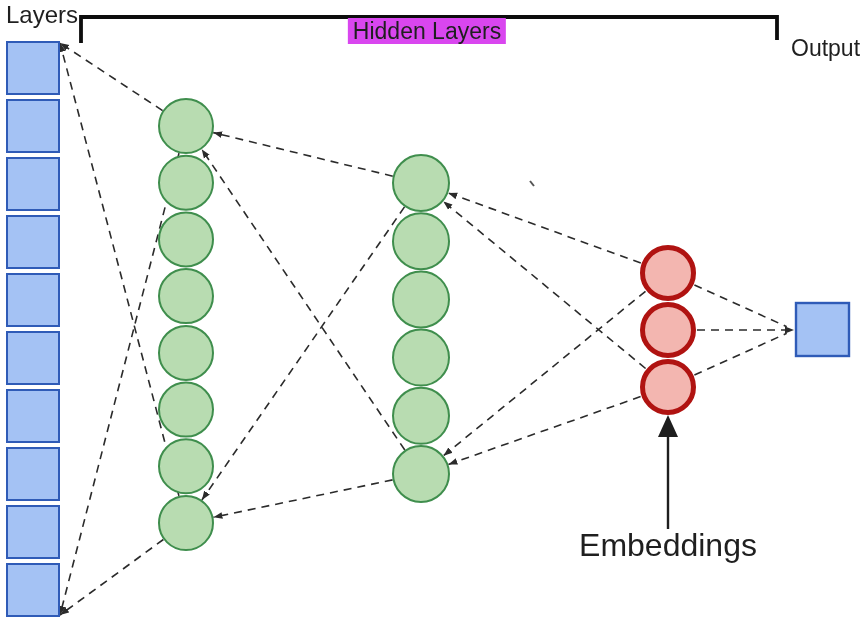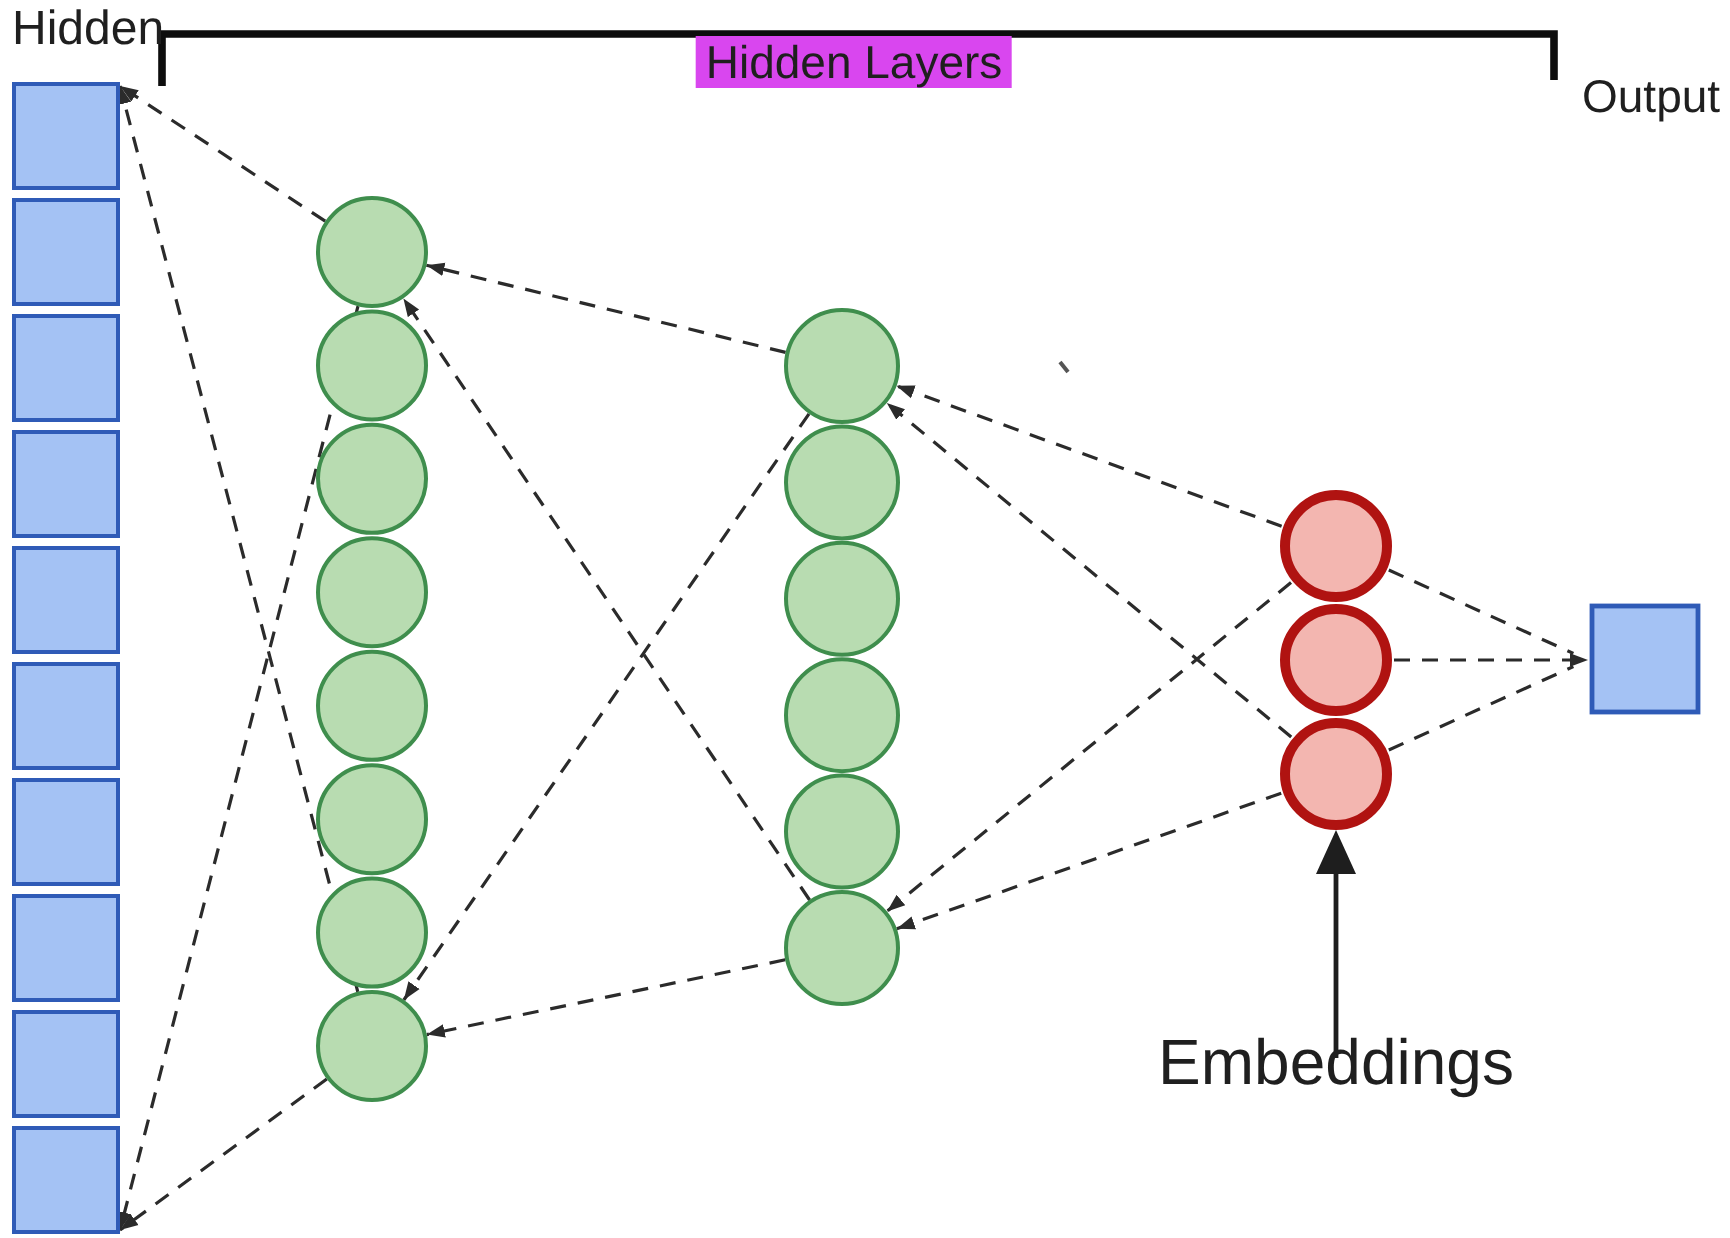--- a/index.html
+++ b/index.html
@@ -19,21 +19,21 @@
   }
   .lbl-input{left:6px;top:1px;font-size:24px;}
   .lbl-hidden{
     left:427px;top:18px;font-size:23px;
     transform:translateX(-50%);
     background:#d946ef;
     padding:0 5px;
   }
   .lbl-output{left:791px;top:2px;font-size:23px;margin-top:33px;}
   .lbl-embeddings{
-    left:668px;top:513px;font-size:32px;
+    left:668px;top:527px;font-size:32px;
     transform:translateX(-50%);
   }
 </style>
 </head>
 <body>
 
 <div class="canvas">
 
   <svg id="net" width="865" height="619" viewBox="0 0 865 619">
     <defs>
@@ -93,17 +93,17 @@
       </g>
 
     <g>
       <line x1="668" y1="529" x2="668" y2="434" stroke="#1e1e1e" stroke-width="2.4"></line>
       <polygon points="668,415 658,437 678,437" fill="#1e1e1e"></polygon>
     </g>
 
     <line x1="530" y1="181" x2="534" y2="186" stroke="#555" stroke-width="2"></line>
   </svg>
 
-  <div class="lbl lbl-input">Hidden</div>
+  <div class="lbl lbl-input">Layers</div>
   <div class="lbl lbl-hidden">Hidden Layers</div>
   <div class="lbl lbl-output">Output</div>
   <div class="lbl lbl-embeddings">Embeddings</div>
 </div>
 
 </body></html>

